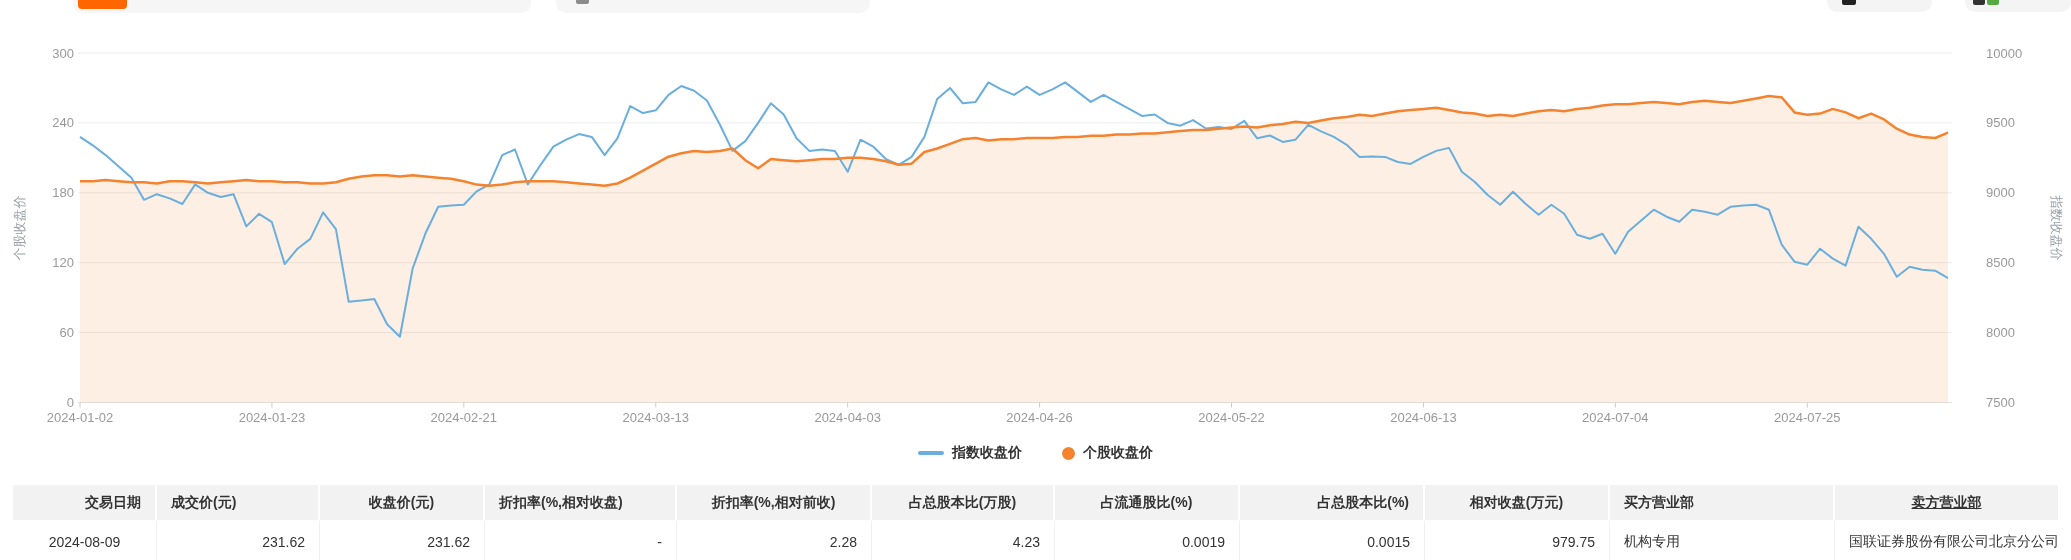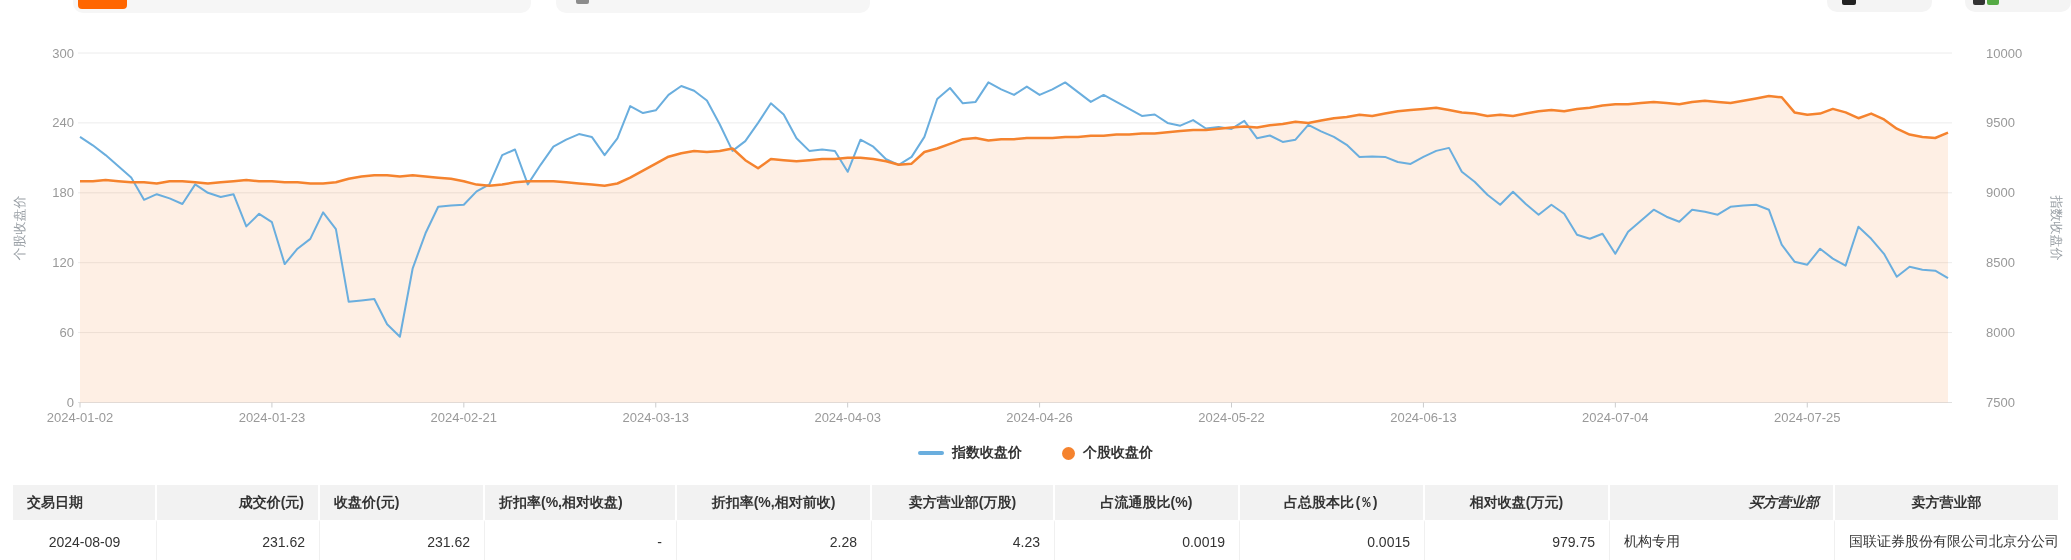--- a/index.html
+++ b/index.html
@@ -16,21 +16,21 @@
           align-items:center;gap:40px;}
   .legend-item{display:flex;align-items:center;gap:8px;cursor:pointer;}
   .legend-line{width:26px;height:4px;border-radius:2px;}
   .legend-dot{width:13px;height:13px;border-radius:50%;}
   .legend-label{font-size:14px;font-weight:700;color:#333;}
   
   .lhb-table{position:absolute;left:13px;top:485px;border-collapse:separate;border-spacing:0;
              table-layout:fixed;width:2045px;font-size:14px;color:#333;}
   .lhb-table th{background:#f2f2f2;font-weight:700;height:35px;padding:0 14px;
                 border-right:2px solid #fff;white-space:nowrap;overflow:hidden;}
-  .lhb-table th:last-child{border-right:none;}
+  .lhb-table th:last-child{border-right:none;text-decoration:underline;}
   .lhb-table td{background:#fff;height:40px;padding:0 14px;border-right:1px solid #f0f0f0;
                 border-top:2px solid #fff;white-space:nowrap;overflow:hidden;}
   .lhb-table td:last-child{border-right:none;}
 </style>
 </head>
 <body>
 
 <div class="pill" style="left:73px;width:458px;height:13px;">
   <div class="pill-seg-active" style="left:5px;width:49px;height:9px;"></div>
 </div>
@@ -111,30 +111,30 @@
       <col style="width: 195px;">
       <col style="width: 183px;">
       <col style="width: 185px;">
       <col style="width: 185px;">
       <col style="width: 185px;">
       <col style="width: 225px;">
       <col style="width: 223px;">
     </colgroup>
   <thead>
       <tr id="lhb-head">
-        <th style="text-align: left;">交易日期</th>
-        <th style="text-align: right;">成交价(元)</th>
-        <th style="text-align: left;">收盘价(元)</th>
+        <th style="text-align: right;">交易日期</th>
+        <th style="text-align: left;">成交价(元)</th>
+        <th style="text-align: center;">收盘价(元)</th>
         <th style="text-align: left;">折扣率(%,相对收盘)</th>
         <th style="">折扣率(%,相对前收)</th>
-        <th style="text-align: center;">卖方营业部(万股)</th>
+        <th style="text-align: center;">占总股本比(万股)</th>
         <th style="text-align: center;">占流通股比(%)</th>
-        <th style="text-align: center; font-family: Liberation Mono, monospace;">占总股本比(%)</th>
+        <th style="text-align: right;">占总股本比(%)</th>
         <th style="text-align: center;">相对收盘(万元)</th>
-        <th style="text-align: right; font-style: italic;">买方营业部</th>
+        <th style="text-align: left;">买方营业部</th>
         <th style="text-align: center;">卖方营业部</th>
       </tr>
     </thead>
   <tbody id="lhb-body">
       <tr>
         <td style="text-align: center;">2024-08-09</td>
         <td style="text-align: right;">231.62</td>
         <td style="text-align: right;">231.62</td>
         <td style="text-align: right;">-</td>
         <td style="text-align: right;">2.28</td>

